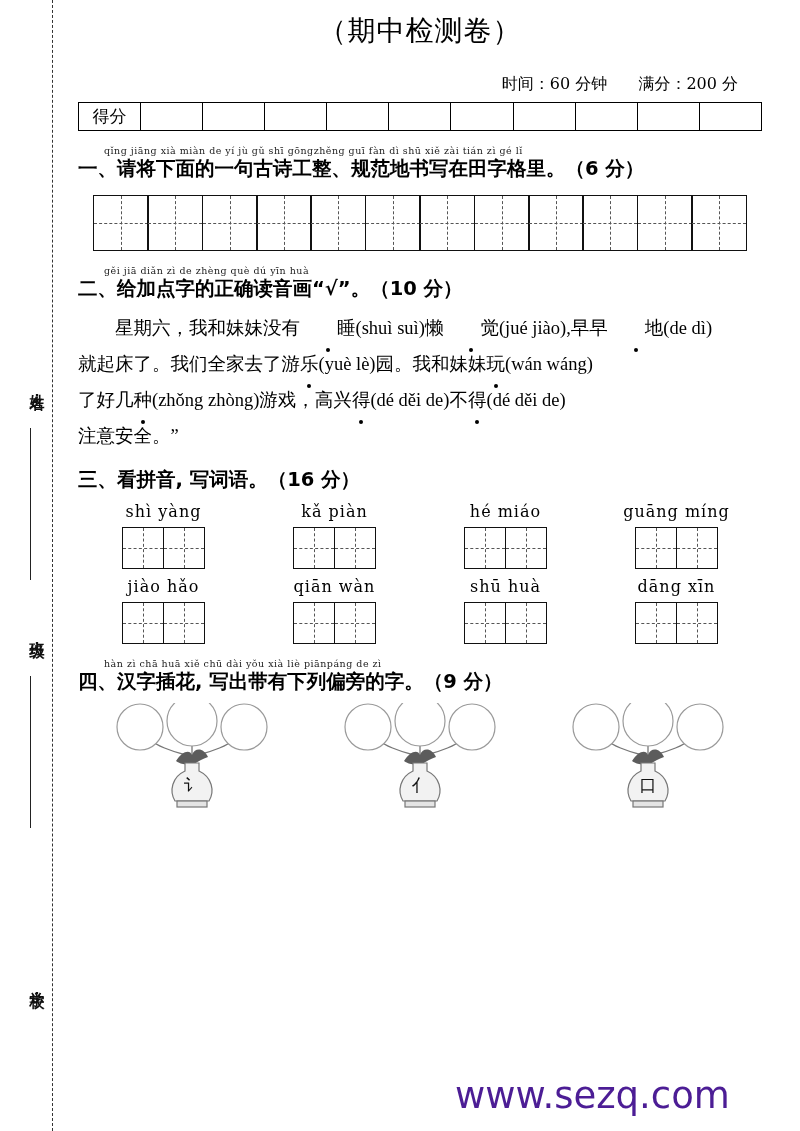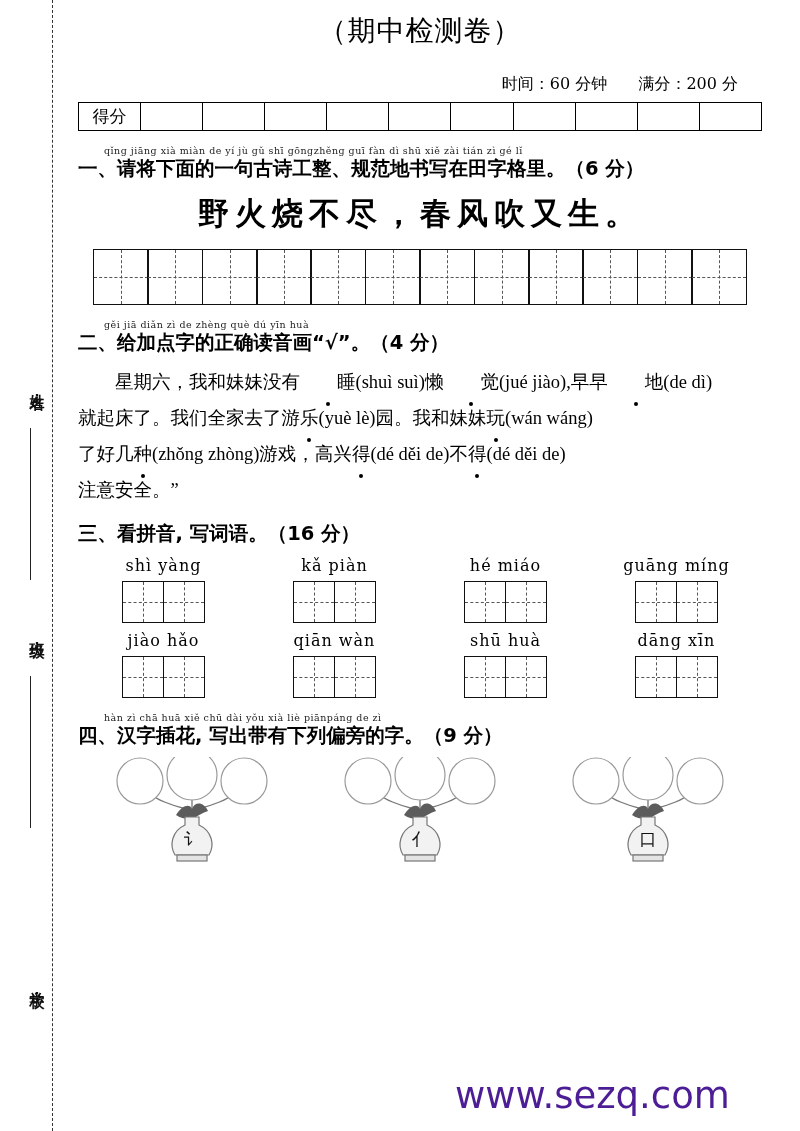--- a/index.html
+++ b/index.html
@@ -279,40 +279,39 @@
         <td></td>
         <td></td>
         <td></td>
       </tr>
     </tbody>
   </table>
 
   <div class="q-block">
     <div class="q-pinyin">qǐng jiāng xià miàn de  yí  jù  gǔ  shī gōngzhěng  guī fàn  dì  shū xiě zài tián zì  gé  lǐ</div>
     <div class="q-title">一、请将下面的一句古诗工整、规范地书写在田字格里。（6 分）</div>
-    <div class="poem">野火烧不尽，春风吹又生。</div>
     <div class="tzg-row" id="q1-boxes">
         <div class="tzg"></div>
         <div class="tzg"></div>
         <div class="tzg"></div>
         <div class="tzg"></div>
         <div class="tzg"></div>
         <div class="tzg"></div>
         <div class="tzg"></div>
         <div class="tzg"></div>
         <div class="tzg"></div>
         <div class="tzg"></div>
         <div class="tzg"></div>
         <div class="tzg"></div>
       </div>
   </div>
 
   <div class="q-block">
     <div class="q-pinyin">gěi  jiā diǎn zì   de zhèng què  dú  yīn huà</div>
-    <div class="q-title">二、给加点字的正确读音画“√”。（4 分）</div>
+    <div class="q-title">二、给加点字的正确读音画“√”。（10 分）</div>
     <div class="passage" id="q2-passage">
         <span class="ln first">星期六，我和妹妹没有<span class="dotchar">睡</span>(shuì suì)懒<span class="dotchar">觉</span>(jué jiào),早早<span class="dotchar">地</span>(de dì)</span>
         <span class="ln">就起床了。我们全家去了游<span class="dotchar">乐</span>(yuè lè)园。我和妹妹<span class="dotchar">玩</span>(wán wáng)</span>
         <span class="ln">了好几<span class="dotchar">种</span>(zhǒng zhòng)游戏，高兴<span class="dotchar">得</span>(dé děi de)不<span class="dotchar">得</span>(dé děi de)</span>
         <span class="ln">注意安全。”</span>
       </div>
   </div>
 
   <div class="q-block">
     <div class="q-title">三、看拼音, 写词语。（16 分）</div>

